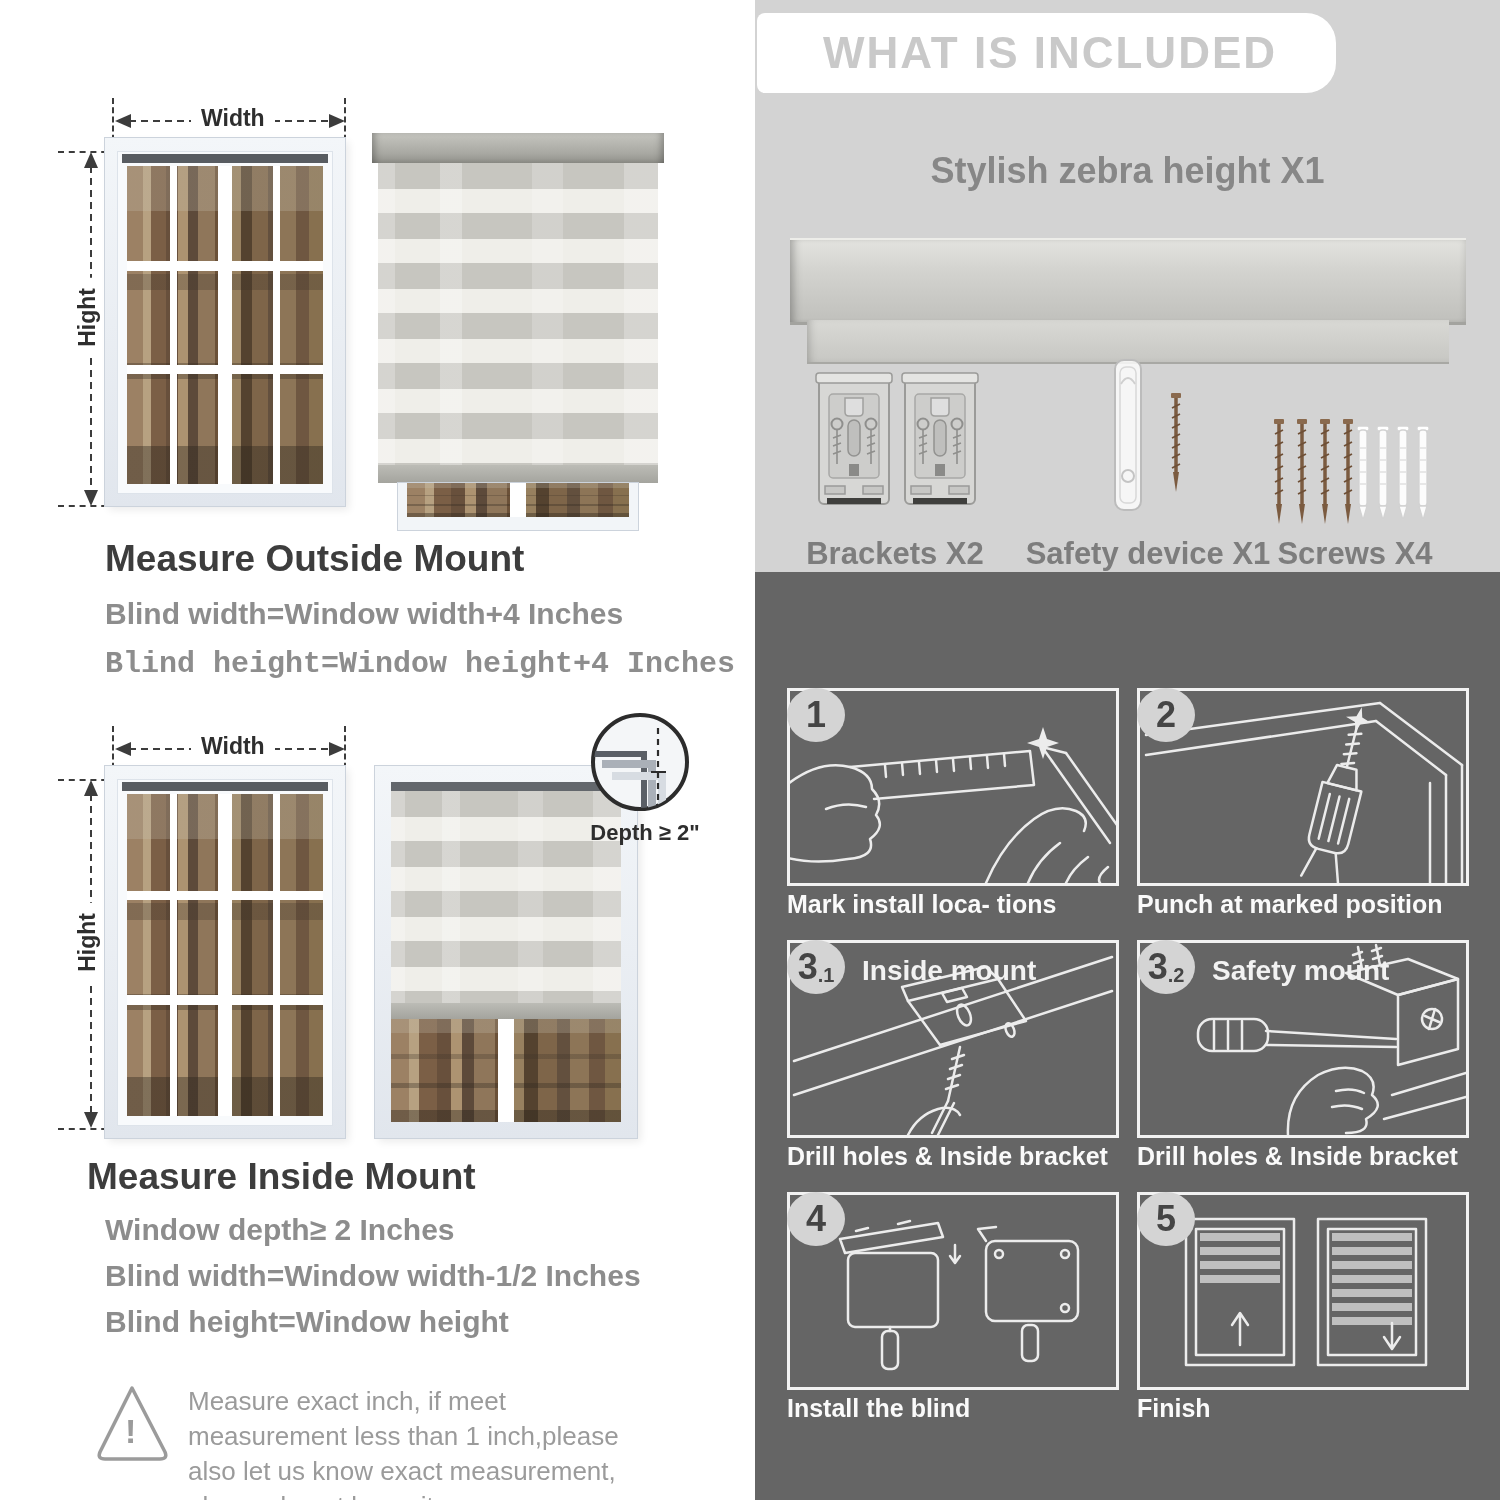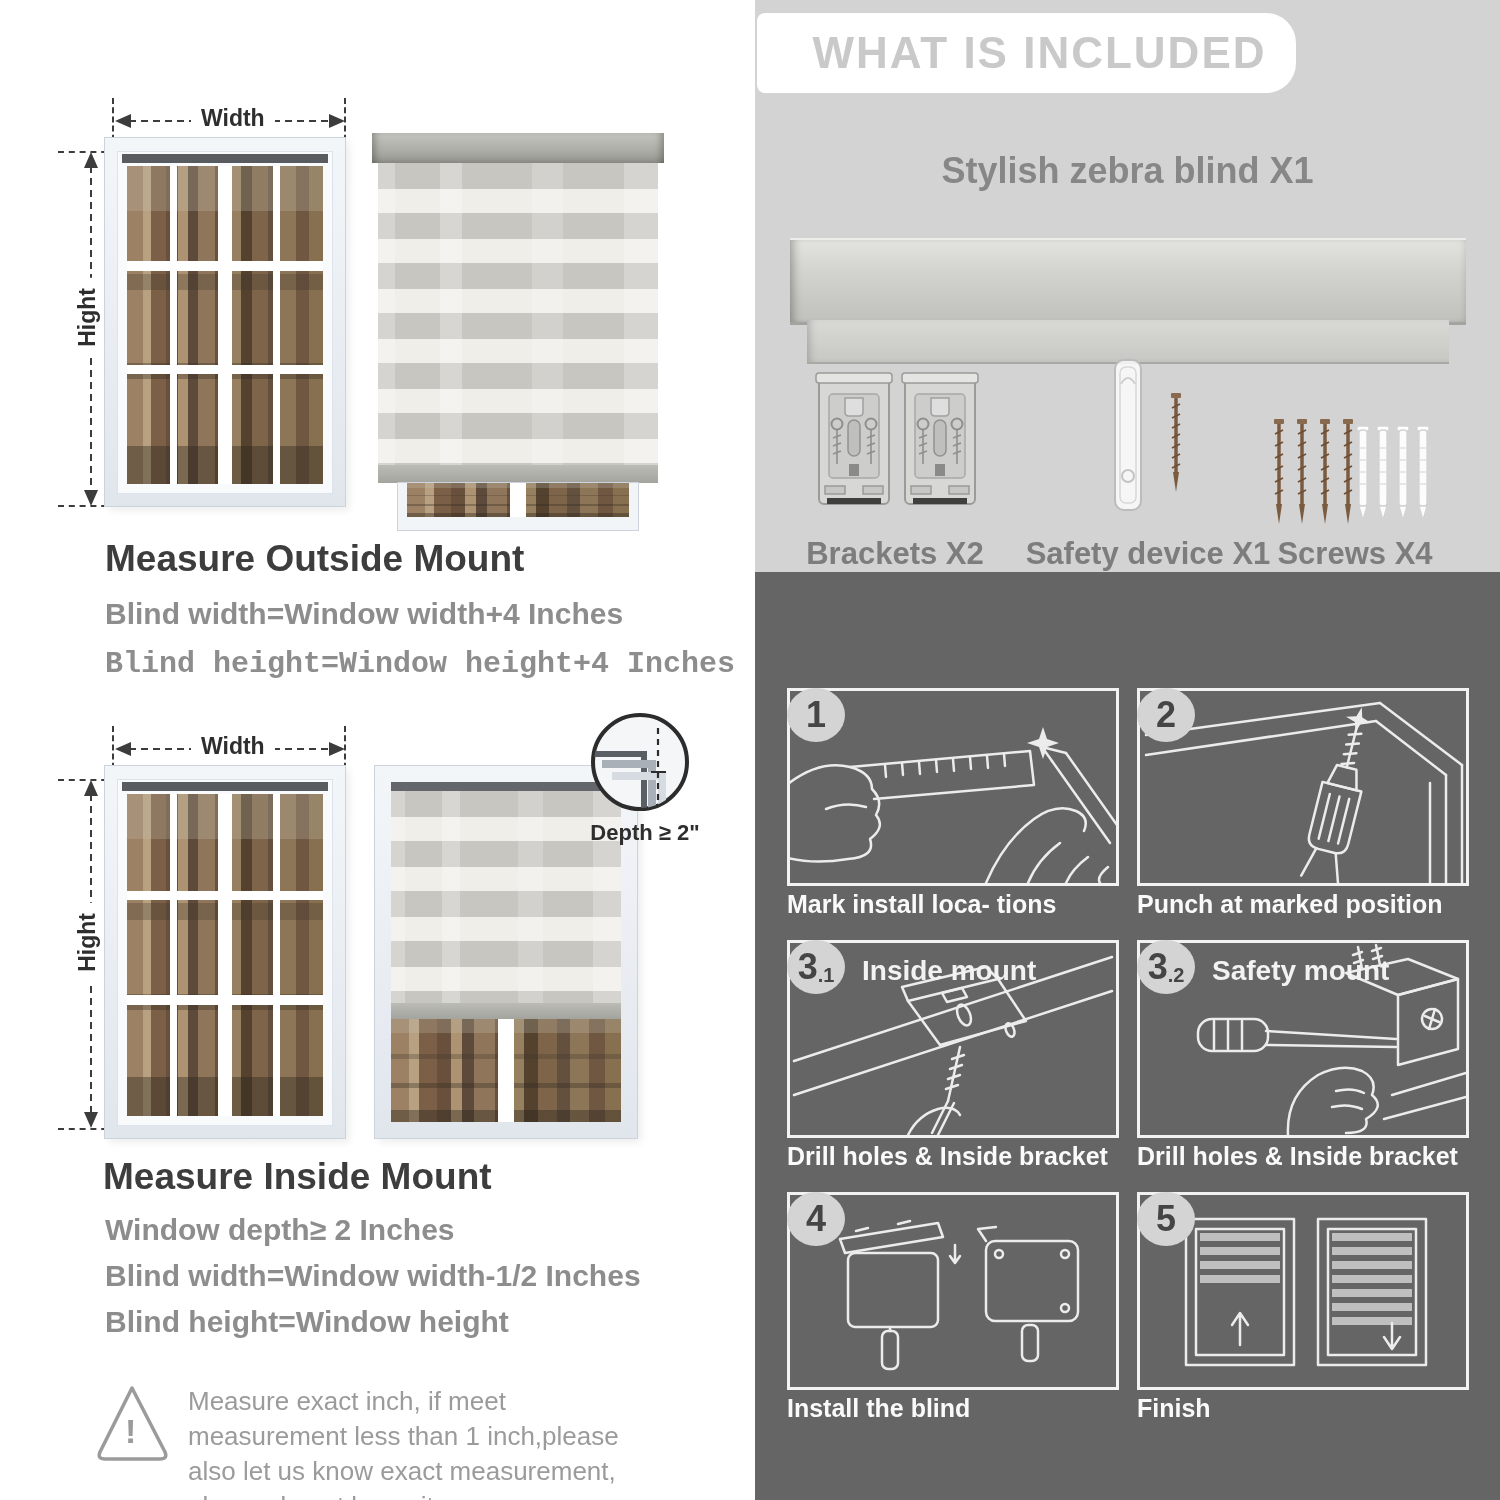--- a/index.html
+++ b/index.html
@@ -4,21 +4,21 @@
 <style>
   html,body{margin:0;padding:0;background:#ffffff;}
   #stage{position:relative;width:1500px;height:1500px;background:#ffffff;overflow:hidden;
          font-family:"Liberation Sans",sans-serif;}
   .abs{position:absolute;}
 
   
   .h-bubble{background:#b3b3b3;border-radius:22px;color:#ffffff;font-weight:700;
             font-size:44px;letter-spacing:2px;display:flex;align-items:center;padding-left:42px;}
   .inc-bubble{background:#ffffff;border-radius:8px 30px 30px 8px;color:#c9c9c9;font-weight:700;
-            font-size:44px;letter-spacing:2px;display:flex;align-items:center;padding-left:26px;justify-content:center;}
+            font-size:44px;letter-spacing:2px;display:flex;align-items:center;padding-left:66px;}
   .mnt-bubble{background:#ffffff;border-radius:0 30px 30px 0;color:#3f3f3f;font-weight:700;
             font-size:42px;letter-spacing:1px;display:flex;align-items:center;padding-left:40px;}
 
   
   .panel-light{background:#d3d3d3;}
   .panel-dark{background:#656565;}
 
   
   .sec-head{font-size:37px;font-weight:700;color:#3d3d3d;}
   .sec-line{font-size:30px;font-weight:700;color:#8d8d8d;}
@@ -191,39 +191,39 @@
         <path d="M6,44 L56,44 L56,100" stroke="#5a5f66" stroke-width="6" fill="none"></path>
         <path d="M14,54 L64,54 L64,100" stroke="#aab0b8" stroke-width="8" fill="none"></path>
         <path d="M24,66 L74,66 L74,100" stroke="#d7dce2" stroke-width="8" fill="none"></path>
         <path d="M70,18 L70,92" stroke="#2c2c2c" stroke-width="2.2" stroke-dasharray="6 5" fill="none"></path>
         <path d="M63,62 L78,62" stroke="#2c2c2c" stroke-width="2.2" fill="none"></path>
       </g>
     </svg>
   </div>
   <div class="abs depth-label" style="left:570px;top:820px;width:150px;">Depth ≥ 2"</div>
 
-  <div class="abs sec-head" style="left:103px;top:1156px;">Measure Inside Mount</div>
+  <div class="abs sec-head" style="left:87px;top:1156px;">Measure Inside Mount</div>
   <div class="abs sec-line" style="left:105px;top:1213px;">Window depth≥ 2 Inches</div>
   <div class="abs sec-line" style="left:105px;top:1259px;">Blind width=Window width-1/2 Inches</div>
   <div class="abs sec-line" style="left:105px;top:1305px;">Blind height=Window height</div>
 
   <div class="abs" style="left:95px;top:1380px;width:560px;height:110px;">
     <svg class="abs" width="78" height="84" viewBox="0 0 78 84" style="left:0;top:2px;">
       <path d="M37,6 L70,70 Q73,77 65,77 L10,77 Q2,77 5,70 Z" fill="none" stroke="#9b9b9b" stroke-width="3.5" stroke-linejoin="round"></path>
     </svg>
     <span class="abs" style="left:30px;top:32px;font-size:34px;font-weight:700;color:#9b9b9b;">!</span>
     <div class="abs warn-text" style="left:93px;top:4px;width:462px;">Measure exact inch, if meet measurement less than 1 inch,please also let us know exact measurement, please do not leave it</div>
   </div>
 
   <div class="abs panel-light" style="left:755px;top:0;width:745px;height:572px;">
     <div class="abs inc-bubble" style="left:2px;top:13px;width:513px;height:80px;">
       <span>WHAT IS INCLUDED</span>
     </div>
 
-    <div class="abs prod-label" style="left:0;top:150px;width:745px;">Stylish zebra blind X1</div>
+    <div class="abs prod-label" style="left:0;top:150px;width:745px;">Stylish zebra height X1</div>
 
     <div class="abs bar-main" style="left:35px;top:238px;width:676px;height:82px;"></div>
     <div class="abs bar-low" style="left:52px;top:320px;width:642px;height:42px;"></div>
 
     <svg class="abs" width="78" height="150" viewBox="0 0 78 150" style="left:60px;top:368px;">
       <rect x="4" y="10" width="70" height="126" rx="5" fill="#d7d7d5" stroke="#9b9b99" stroke-width="2"></rect>
       <rect x="1" y="5" width="76" height="10" rx="3" fill="#e4e4e2" stroke="#9b9b99" stroke-width="1.5"></rect>
       <rect x="14" y="26" width="50" height="84" rx="4" fill="#cdcdcb" stroke="#a8a8a6" stroke-width="1.5"></rect>
       <path d="M30,30 h18 v14 q0,4 -4,4 h-10 q-4,0 -4,-4 Z" fill="#dedede" stroke="#a0a09e" stroke-width="1.5"></path>
       <rect x="33" y="52" width="12" height="36" rx="6" fill="#bfbfbd" stroke="#929290" stroke-width="1.5"></rect>

